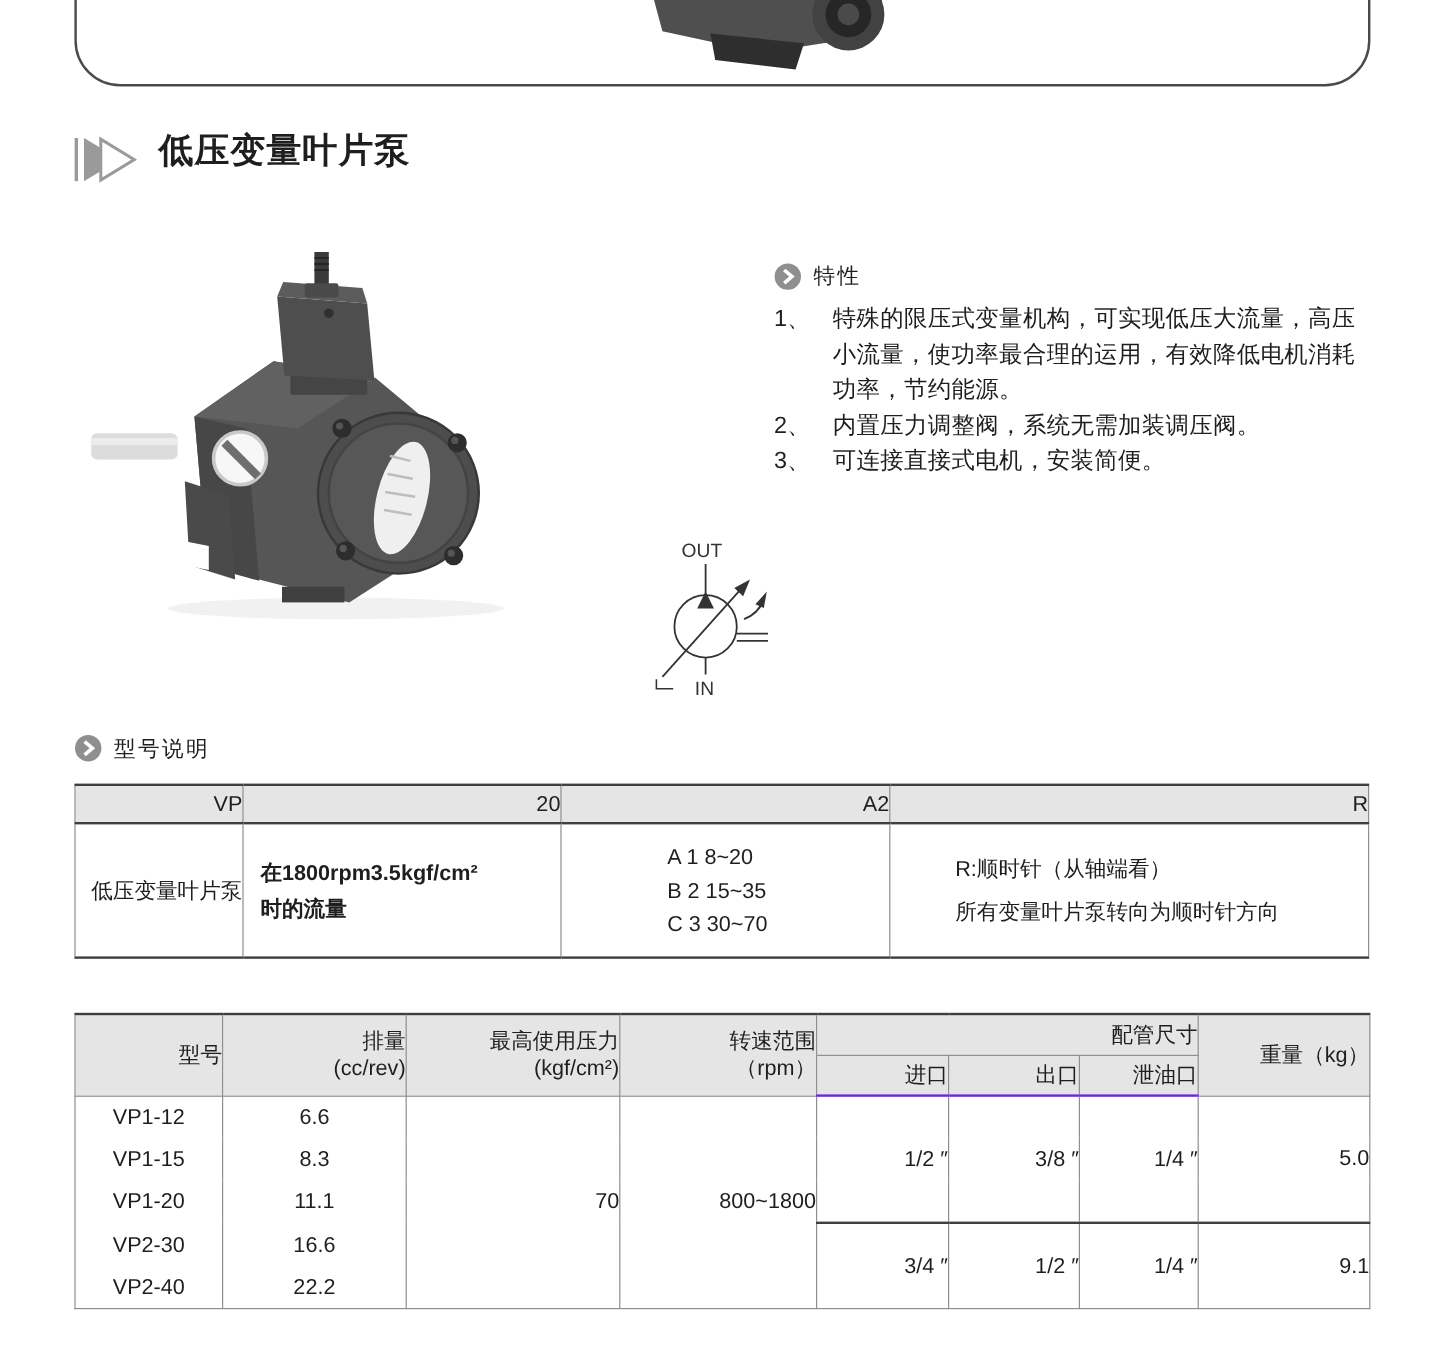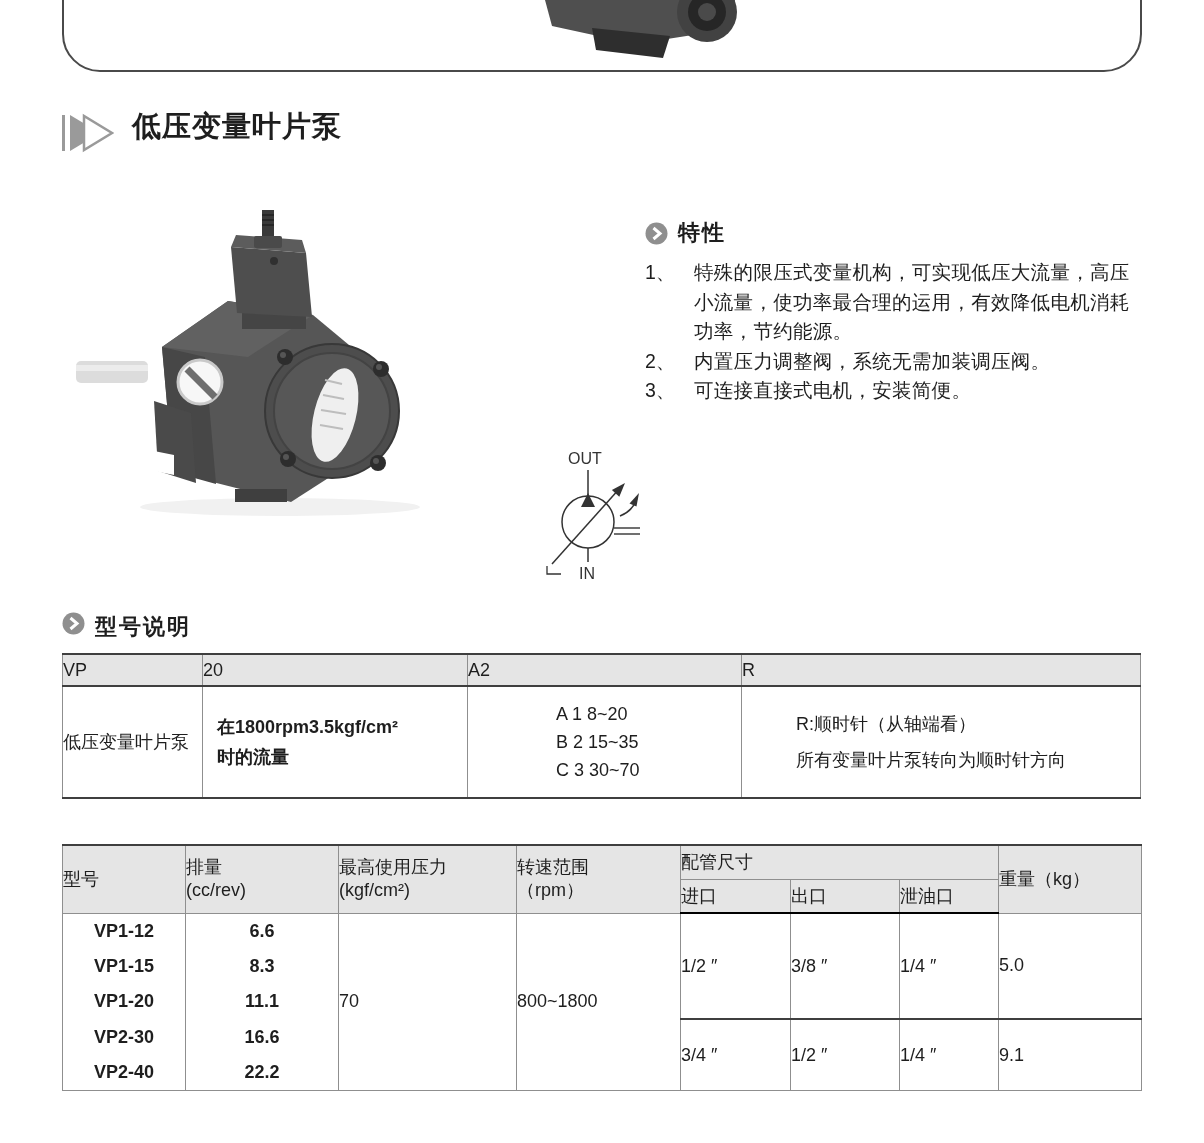--- a/index.html
+++ b/index.html
@@ -11,53 +11,53 @@
            border:2px solid #4a4a4a;border-radius:38px;background:#fff;}
   .top-pump{position:absolute;left:520px;top:0;width:250px;height:62px;}
 
   
   .title-block{position:absolute;left:62px;top:106px;display:flex;align-items:flex-start;}
   .title-icon{margin-top:6px;}
   .title-text{margin-left:18px;font-size:29px;font-weight:600;line-height:41px;letter-spacing:1px;}
 
   
   .sec-head{position:absolute;display:flex;align-items:flex-start;}
-  .sec-label{margin-left:10px;font-size:22px;font-weight:700;letter-spacing:2px;}
+  .sec-label{margin-left:10px;font-size:18px;font-weight:400;letter-spacing:2px;}
 
   
   .features{position:absolute;left:645px;top:218px;width:500px;}
   .features .sec-row{display:flex;align-items:center;}
   .feat-list{margin-top:10px;}
   .feat-item{display:flex;font-size:19.5px;line-height:29.5px;}
   .feat-num{width:37px;flex:none;}
   .feat-text{flex:1;letter-spacing:0.3px;margin-left:12px;}
 
   
   .pump-photo{position:absolute;left:70px;top:205px;}
   .hyd-symbol{position:absolute;left:520px;top:448px;}
 
   
   table{border-collapse:collapse;table-layout:fixed;position:absolute;background:#fff;}
-  td,th{border:1px solid #8f8f8f;font-weight:normal;text-align:left;vertical-align:middle;
+  td,th{border:1px solid #8f8f8f;font-weight:normal;text-align:right;vertical-align:middle;
         padding:0;font-size:18px;color:#1e1e1e;}
   .t1{left:62px;top:653px;width:1078px;}
   .t1 .code-row td{height:30px;background:#e5e5e5;border-top:2px solid #3f3f3f;border-bottom:2px solid #3f3f3f;}
   .t1 .label-row td{height:31px;border-bottom:2px solid #3f3f3f;}
   .t1 .body-row td{height:110px;border-bottom:2px solid #3f3f3f;}
   .cell-left{text-align:left;}
   .flow-cell{padding-left:14px;line-height:30px;font-weight:bold;}
   .press-cell{padding-left:88px;line-height:28px;}
   .rot-cell{padding-left:54px;line-height:36px;}
 
   .t2{left:62px;top:844px;width:1079px;}
   .t2 th{background:#e5e5e5;line-height:23px;}
   .t2 .h1 th{height:33px;border-top:2px solid #3f3f3f;}
-  .t2 .h2 th{height:32px;border-bottom:2px solid #000000;}
+  .t2 .h2 th{height:32px;border-bottom:2px solid #6d28d9;}
   .t2 .b td{border-bottom:1px solid #8f8f8f;}
-  .stack{display:flex;flex-direction:column;font-weight:bold;}
+  .stack{display:flex;flex-direction:column;}
   .stack div{height:35.4px;display:flex;align-items:center;justify-content:center;}
   .t2 td.group-bot{border-bottom:2px solid #3f3f3f;}
 </style>
 </head>
 <body>
 
 <div id="page">
 
   <div class="top-box"></div>
   <svg class="top-pump" viewBox="0 0 250 62">

